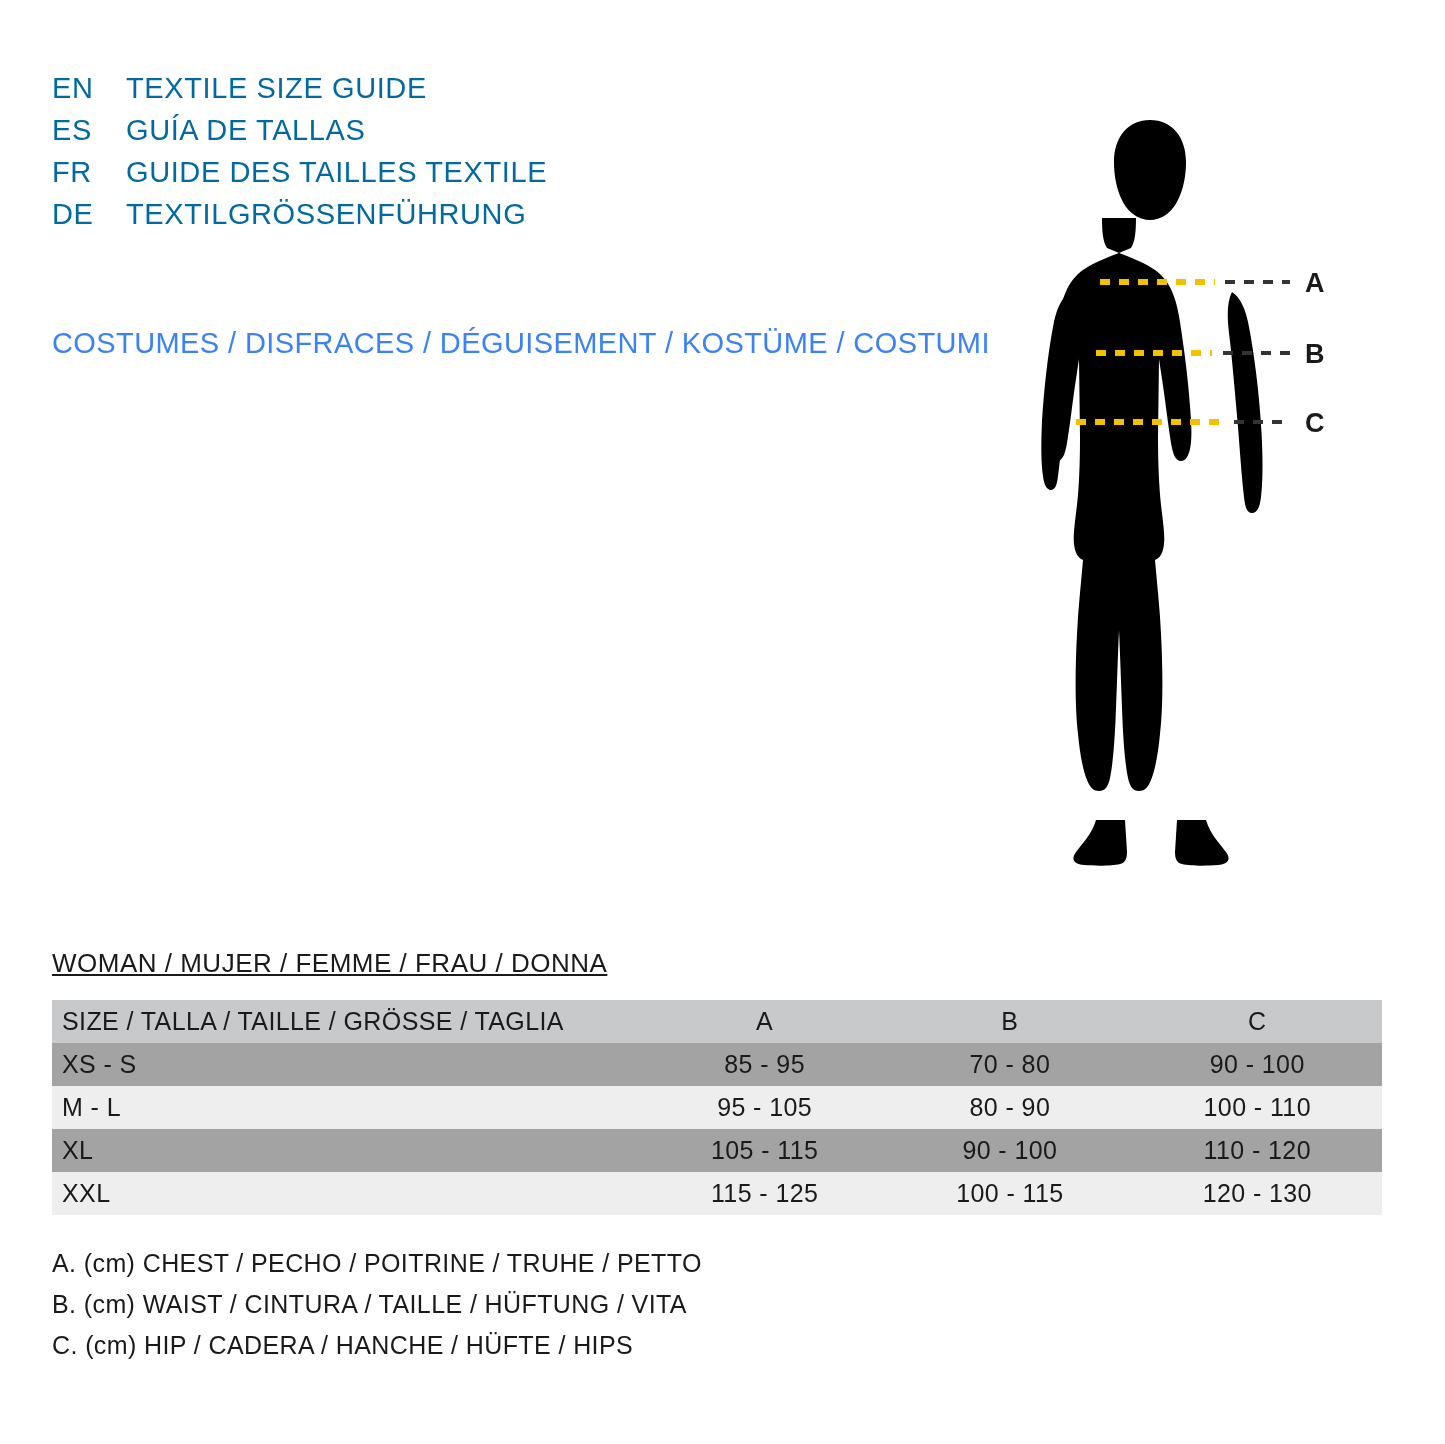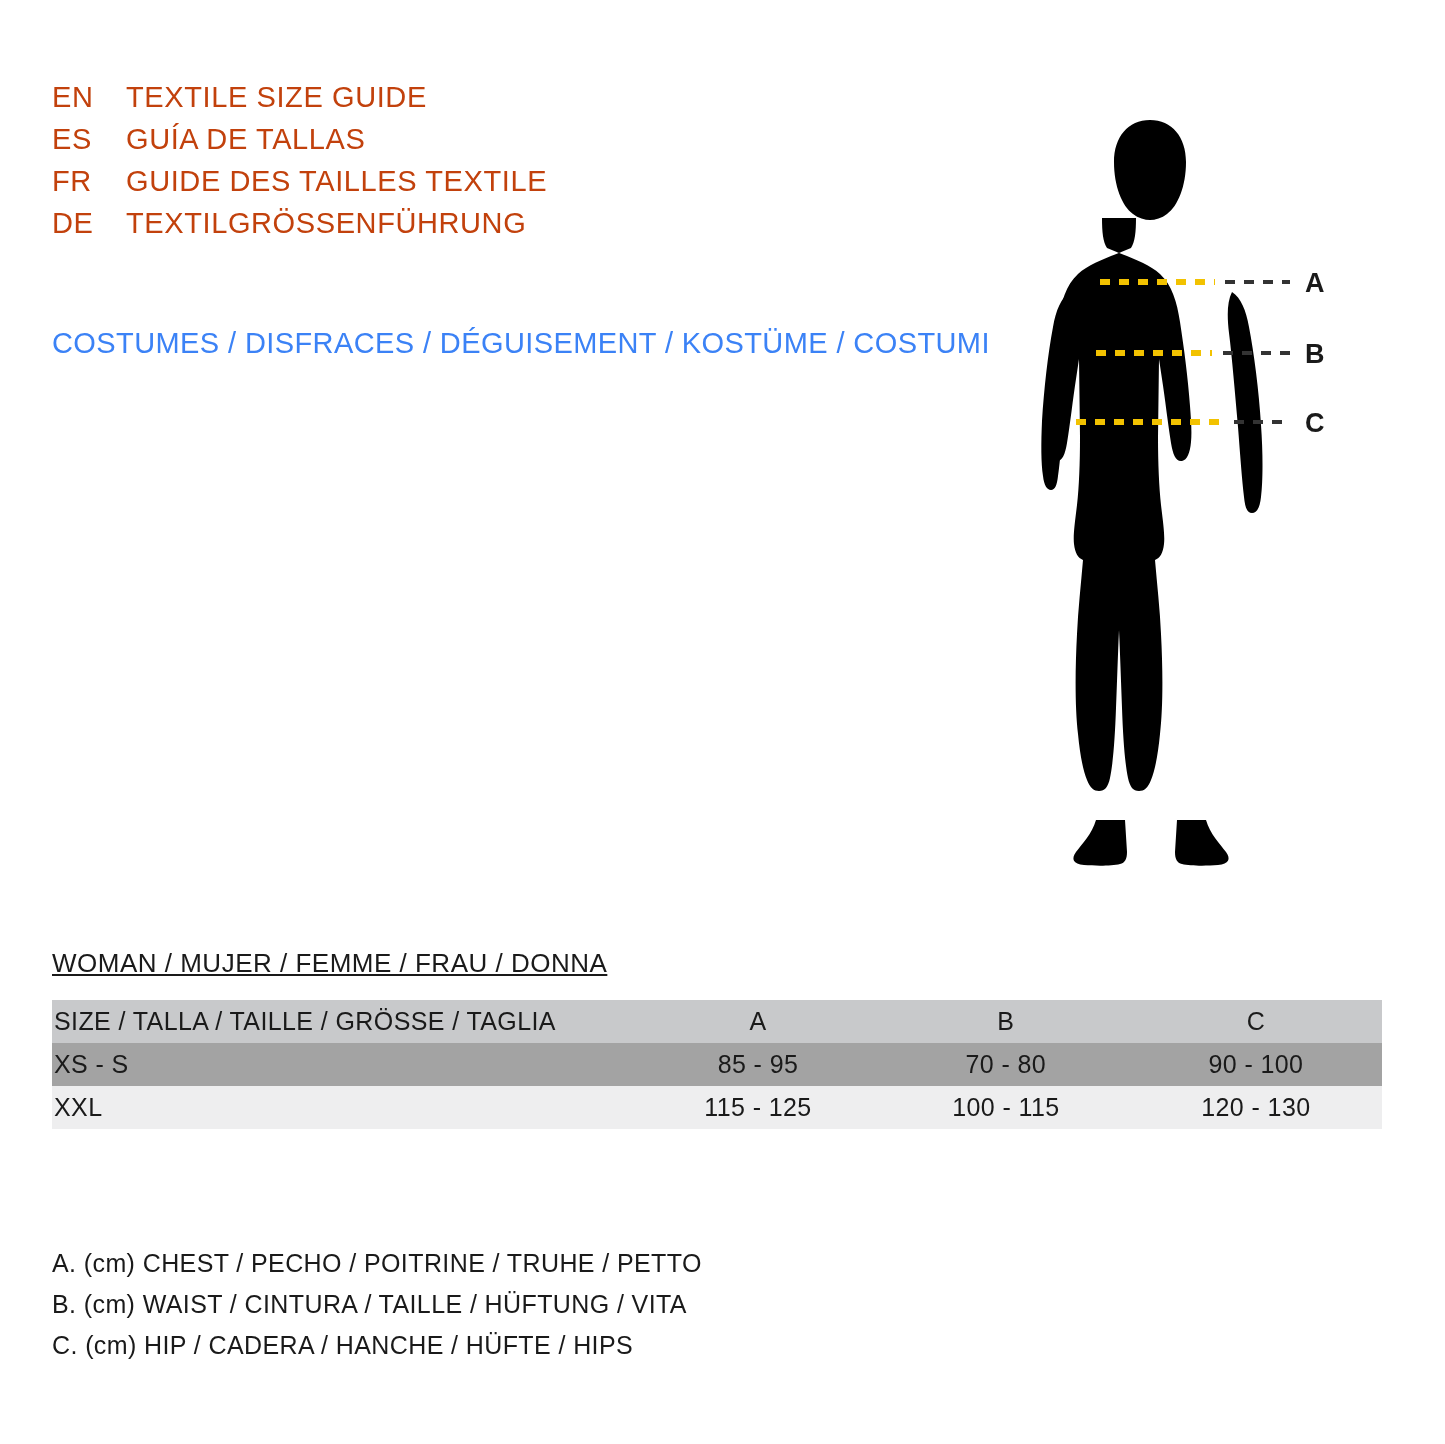--- a/index.html
+++ b/index.html
@@ -18,25 +18,25 @@
 
   
   .lang-block {
     position: absolute;
     left: 52px;
     top: 72px;
     width: 960px;
   }
   .lang-row {
     display: flex;
-    align-items: flex-end;
+    align-items: flex-start;
     height: 42px;
     font-size: 29px;
     letter-spacing: 0.6px;
-    color: #c2410c;
+    color: #0369a1;
   }
   .lang-code {
     width: 74px;
     flex: 0 0 74px;
   }
   .lang-text {
     flex: 1 1 auto;
   }
 
   .section-title {
@@ -94,21 +94,21 @@
   table.size-table th,
   table.size-table td {
     padding: 7px 0 7px 0;
     font-weight: normal;
     text-align: center;
     letter-spacing: 0.4px;
   }
   table.size-table th.col-size,
   table.size-table td.col-size {
     text-align: left;
-    padding-left: 2px;
+    padding-left: 10px;
     width: 580px;
   }
   table.size-table thead tr {
     background: #c8c9cb;
   }
   table.size-table tbody tr.odd {
     background: #a3a3a3;
   }
   table.size-table tbody tr.even {
     background: #eeeeef;
@@ -255,20 +255,32 @@
     </tr>
   </thead>
   <tbody>
     <tr class="odd">
       <td class="col-size">XS - S</td>
       <td>85 - 95</td>
       <td>70 - 80</td>
       <td>90 - 100</td>
     </tr>
     <tr class="even">
+      <td class="col-size">M - L</td>
+      <td>95 - 105</td>
+      <td>80 - 90</td>
+      <td>100 - 110</td>
+    </tr>
+    <tr class="odd">
+      <td class="col-size">XL</td>
+      <td>105 - 115</td>
+      <td>90 - 100</td>
+      <td>110 - 120</td>
+    </tr>
+    <tr class="even">
       <td class="col-size">XXL</td>
       <td>115 - 125</td>
       <td>100 - 115</td>
       <td>120 - 130</td>
     </tr>
   </tbody>
 </table>
 
 <div class="footnotes">
   <div>A. (cm) CHEST / PECHO / POITRINE / TRUHE / PETTO</div>

